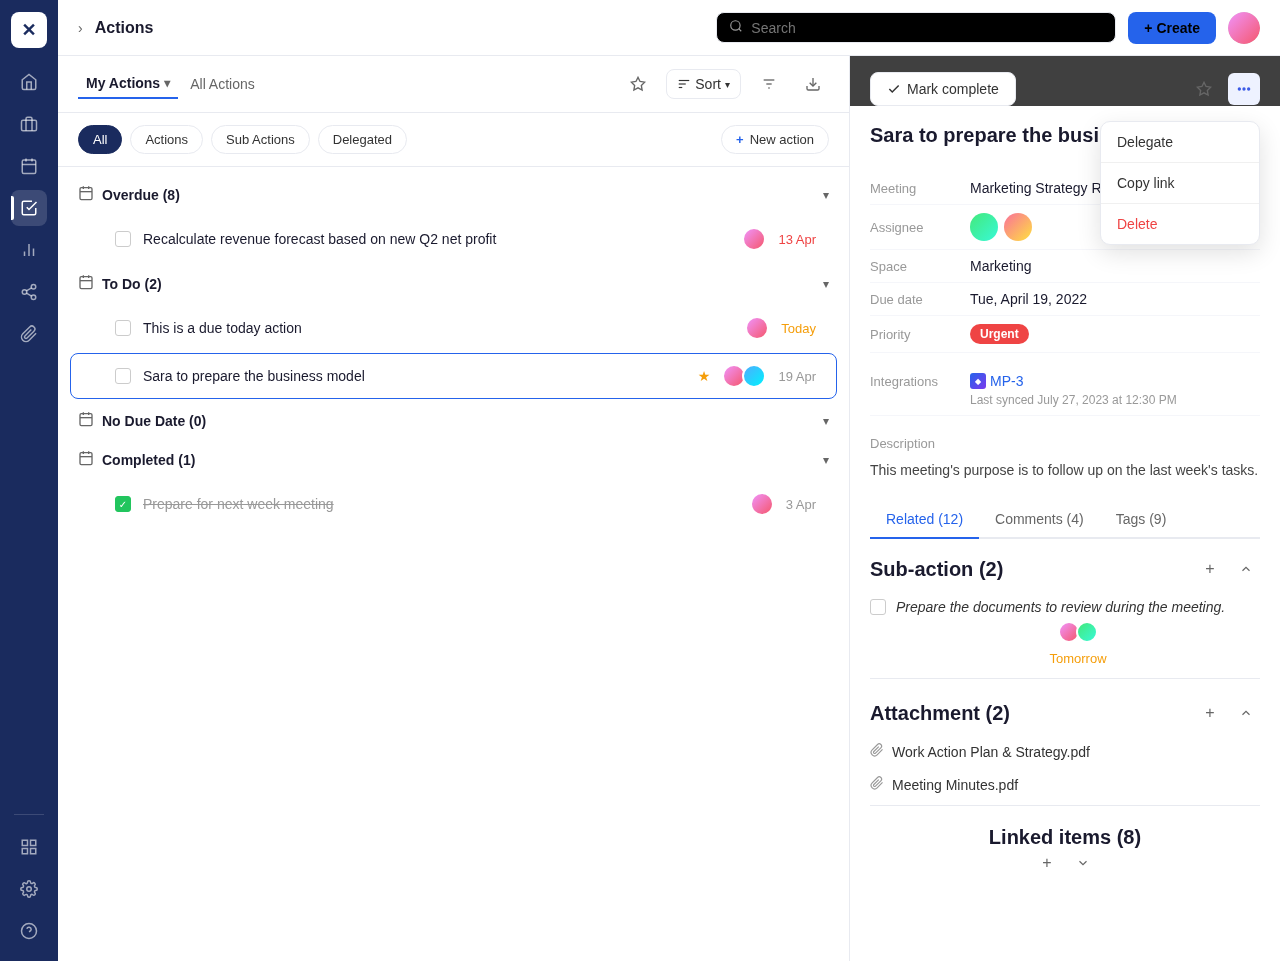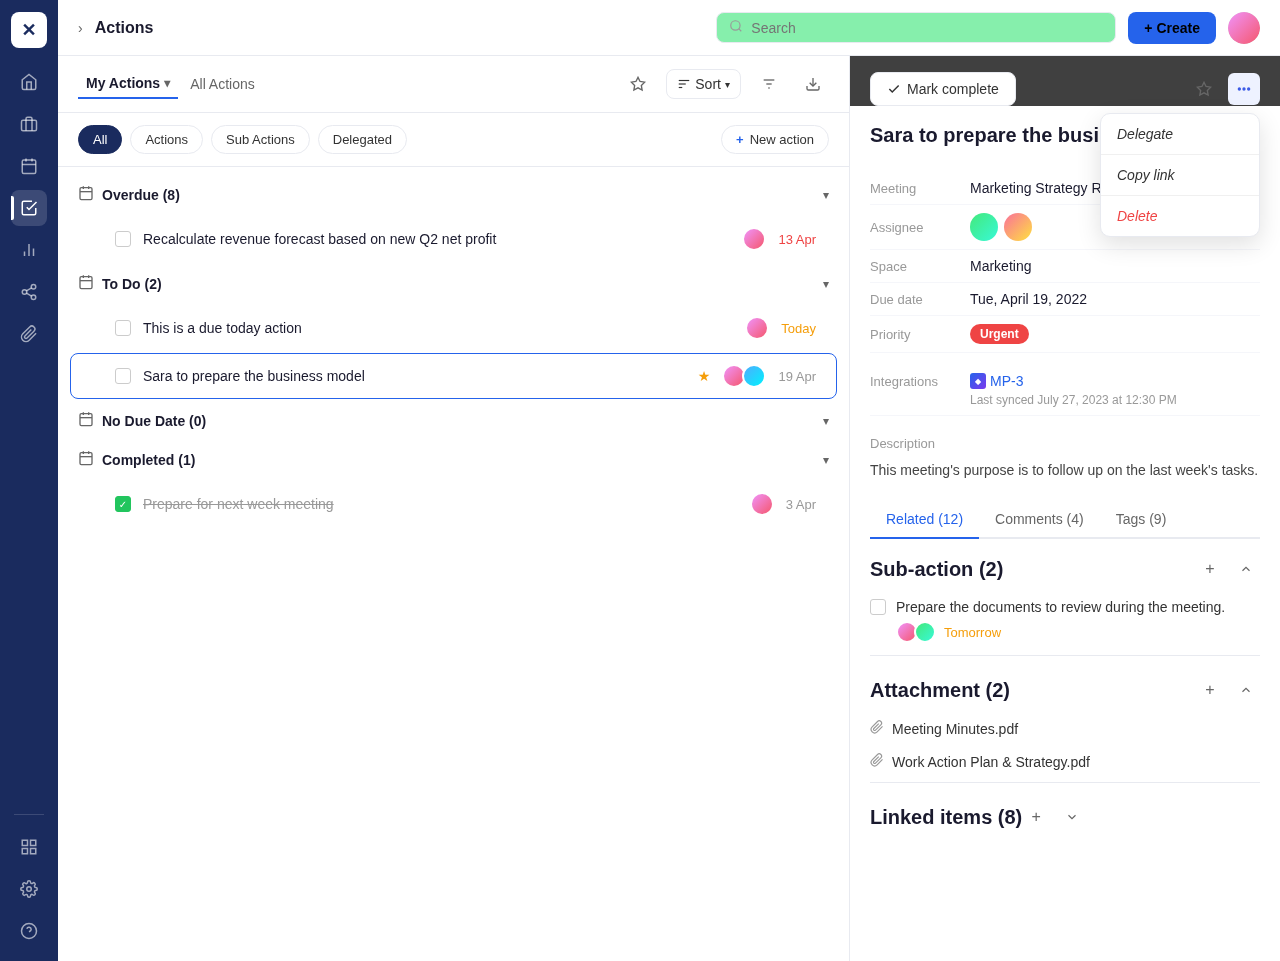--- a/index.html
+++ b/index.html
@@ -70,21 +70,21 @@
     }
     .topbar-search {
       flex: 1;
       max-width: 400px;
       margin-left: auto;
     }
     .search-box {
       width: 100%;
       display: flex;
       align-items: center;
-      background: #86efac;
+      background: #000000;
       border: 1px solid #e8eaf0;
       border-radius: 8px;
       padding: 6px 12px;
       gap: 8px;
     }
     .search-box input {
       border: none; background: transparent; outline: none;
       font-size: 14px; color: #666; width: 100%;
     }
     .search-icon { color: #999; font-size: 14px; }
@@ -325,29 +325,28 @@
       border-radius: 6px;
       cursor: pointer;
       color: #666;
       font-size: 16px;
       background: #eef2ff;
     }
 
     
     .dropdown-menu {
       position: absolute;
-      top: 40px; right: 0;
+      top: 48px; right: 0;
       background: white;
       border: 1px solid #e8eaf0;
       border-radius: 10px;
       box-shadow: 0 8px 24px rgba(0,0,0,0.12);
       min-width: 160px;
       z-index: 100;
       overflow: hidden;
-      font-style: italic;
     }
     .dropdown-item {
       padding: 12px 16px;
       font-size: 14px;
       cursor: pointer;
       color: #333;
     }
     .dropdown-item.danger { color: #ef4444; }
     .dropdown-divider { height: 1px; background: #f0f0f0; }
 
@@ -469,28 +468,30 @@
     
     .sub-action-item {
       display: flex;
       flex-direction: column;
       padding: 8px 0;
     }
     .sub-action-row {
       display: flex;
       align-items: center;
       gap: 10px;
+      font-style: italic;
     }
     .sub-action-title {
       font-size: 14px; color: #333; flex: 1;
     }
     .sub-action-meta {
       display: flex; align-items: center; gap: 8px;
       padding-left: 26px;
       margin-top: 6px;
+      flex-direction: column;
     }
     .sub-avatar-group {
       display: flex;
     }
     .sub-avatar {
       width: 22px; height: 22px;
       border-radius: 50%;
       border: 2px solid white;
       margin-left: -4px;
     }
@@ -509,20 +510,21 @@
       font-size: 14px; color: #333;
     }
     .attachment-icon { color: #999; }
 
     
     .linked-items-header {
       display: flex;
       align-items: center;
       justify-content: flex-start;
       padding: 16px 0 8px;
+      flex-direction: column;
     }
   </style>
 </head>
 <body>
 
 <div class="sidebar">
   <div class="sidebar-logo">✕</div>
   <div class="sidebar-icon">
     <svg width="18" height="18" viewBox="0 0 24 24" fill="none" stroke="currentColor" stroke-width="2">
         <path d="M3 9l9-7 9 7v11a2 2 0 01-2 2H5a2 2 0 01-2-2z"></path>
@@ -896,29 +898,29 @@
             </button>
           </div>
         </div>
 
         <div class="attachment-item">
           <span class="attachment-icon">
             <svg width="14" height="14" viewBox="0 0 24 24" fill="none" stroke="currentColor" stroke-width="2">
                 <path d="M21.44 11.05l-9.19 9.19a6 6 0 01-8.49-8.49l9.19-9.19a4 4 0 015.66 5.66l-9.2 9.19a2 2 0 01-2.83-2.83l8.49-8.48"></path>
               </svg>
           </span>
-          <span>Meeting Minutes.pdf</span>
+          <span>Work Action Plan &amp; Strategy.pdf</span>
         </div>
         <div class="attachment-item">
           <span class="attachment-icon">
             <svg width="14" height="14" viewBox="0 0 24 24" fill="none" stroke="currentColor" stroke-width="2">
                 <path d="M21.44 11.05l-9.19 9.19a6 6 0 01-8.49-8.49l9.19-9.19a4 4 0 015.66 5.66l-9.2 9.19a2 2 0 01-2.83-2.83l8.49-8.48"></path>
               </svg>
           </span>
-          <span>Work Action Plan &amp; Strategy.pdf</span>
+          <span>Meeting Minutes.pdf</span>
         </div>
 
         <div class="section-divider"></div>
 
         <div class="linked-items-header">
           <span class="section-title">Linked items (8)</span>
           <div class="section-controls">
             <button class="section-btn">+</button>
             <button class="section-btn">
               <svg width="14" height="14" viewBox="0 0 24 24" fill="none" stroke="currentColor" stroke-width="2">

